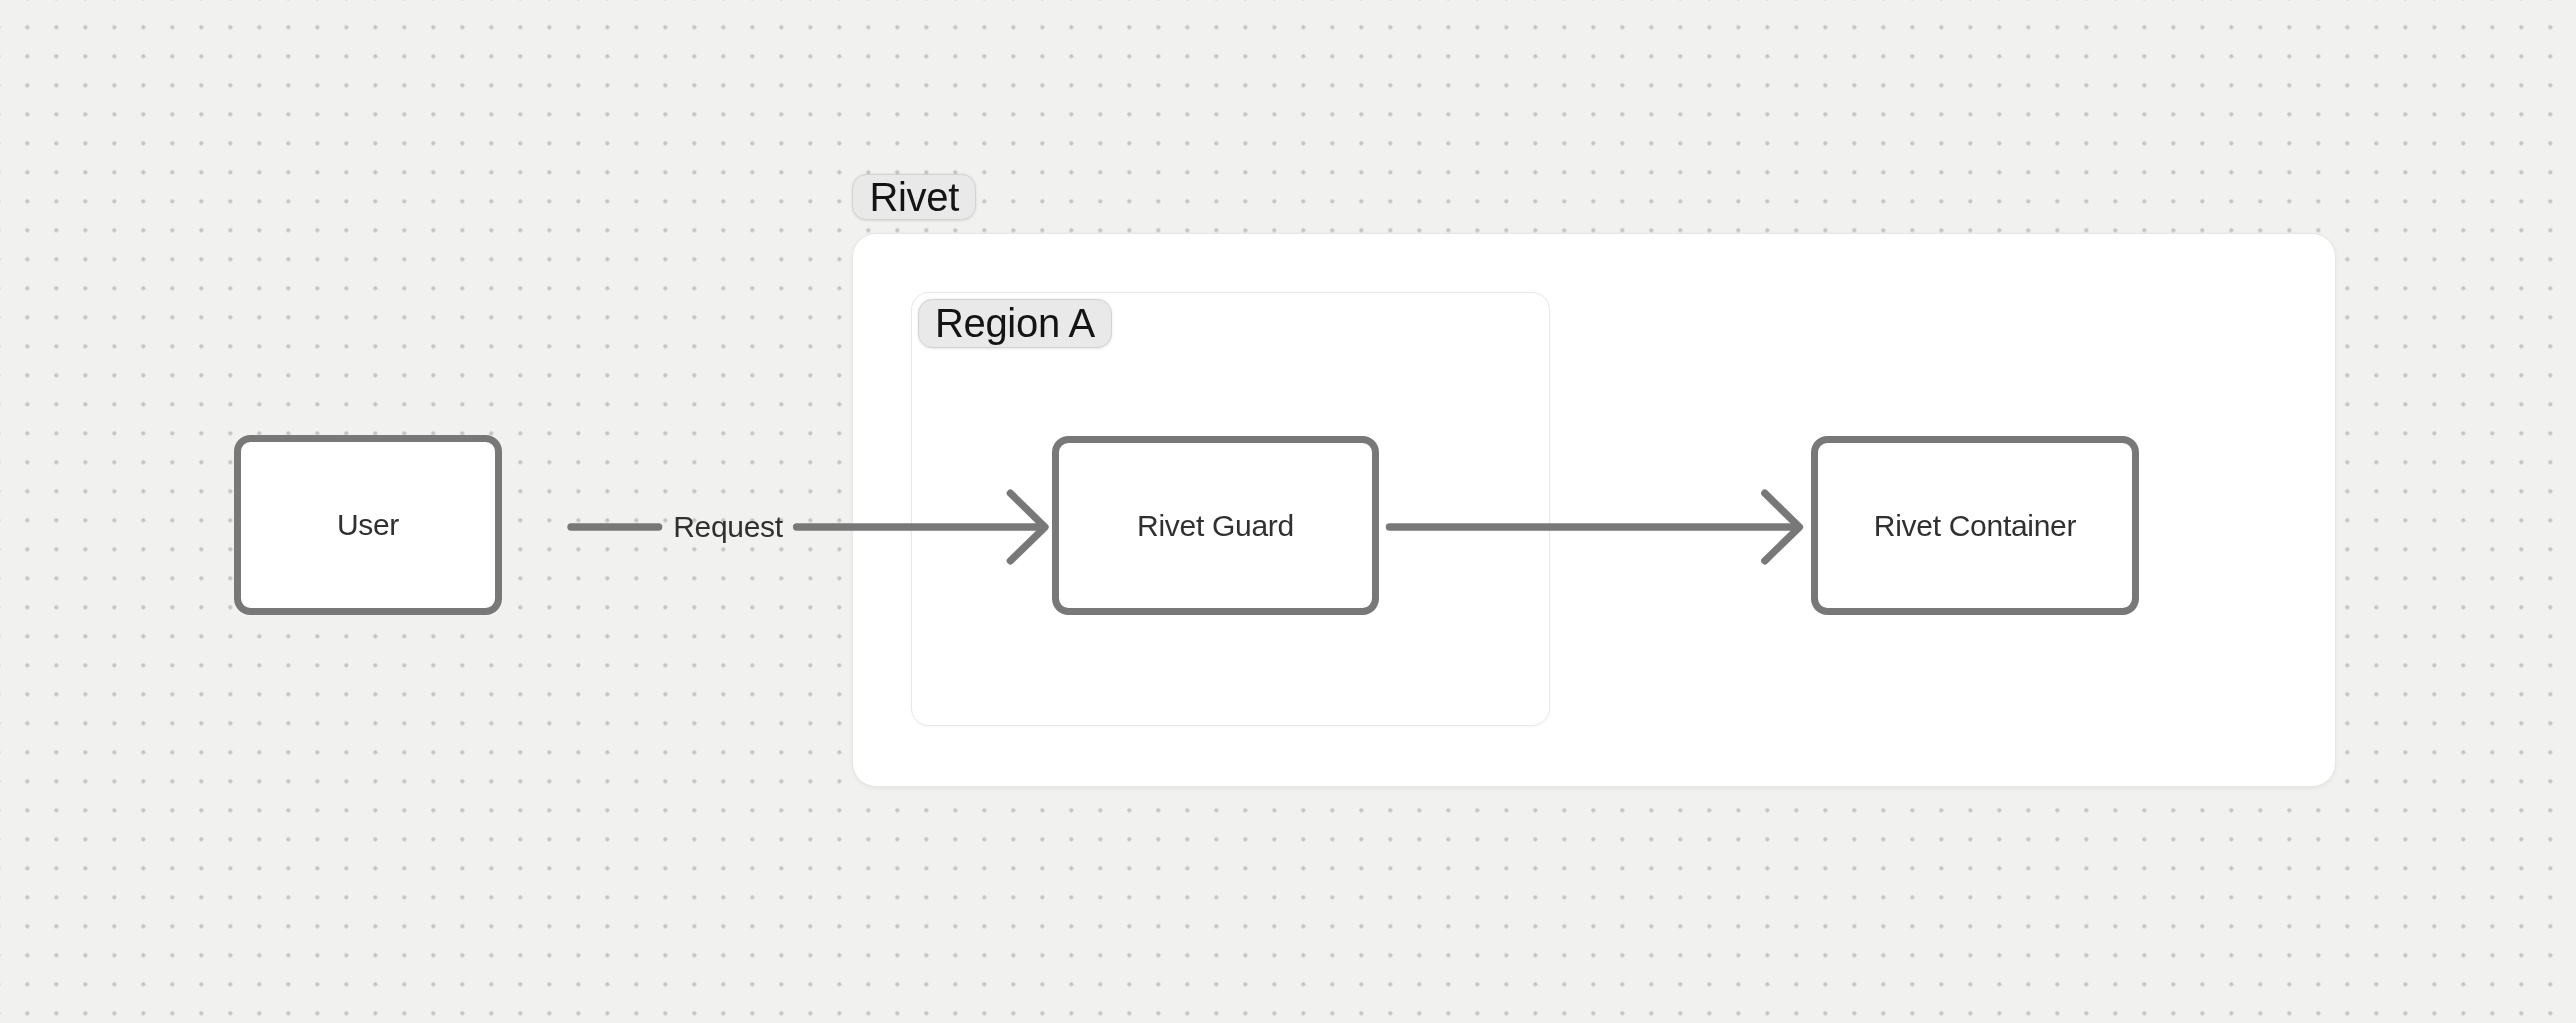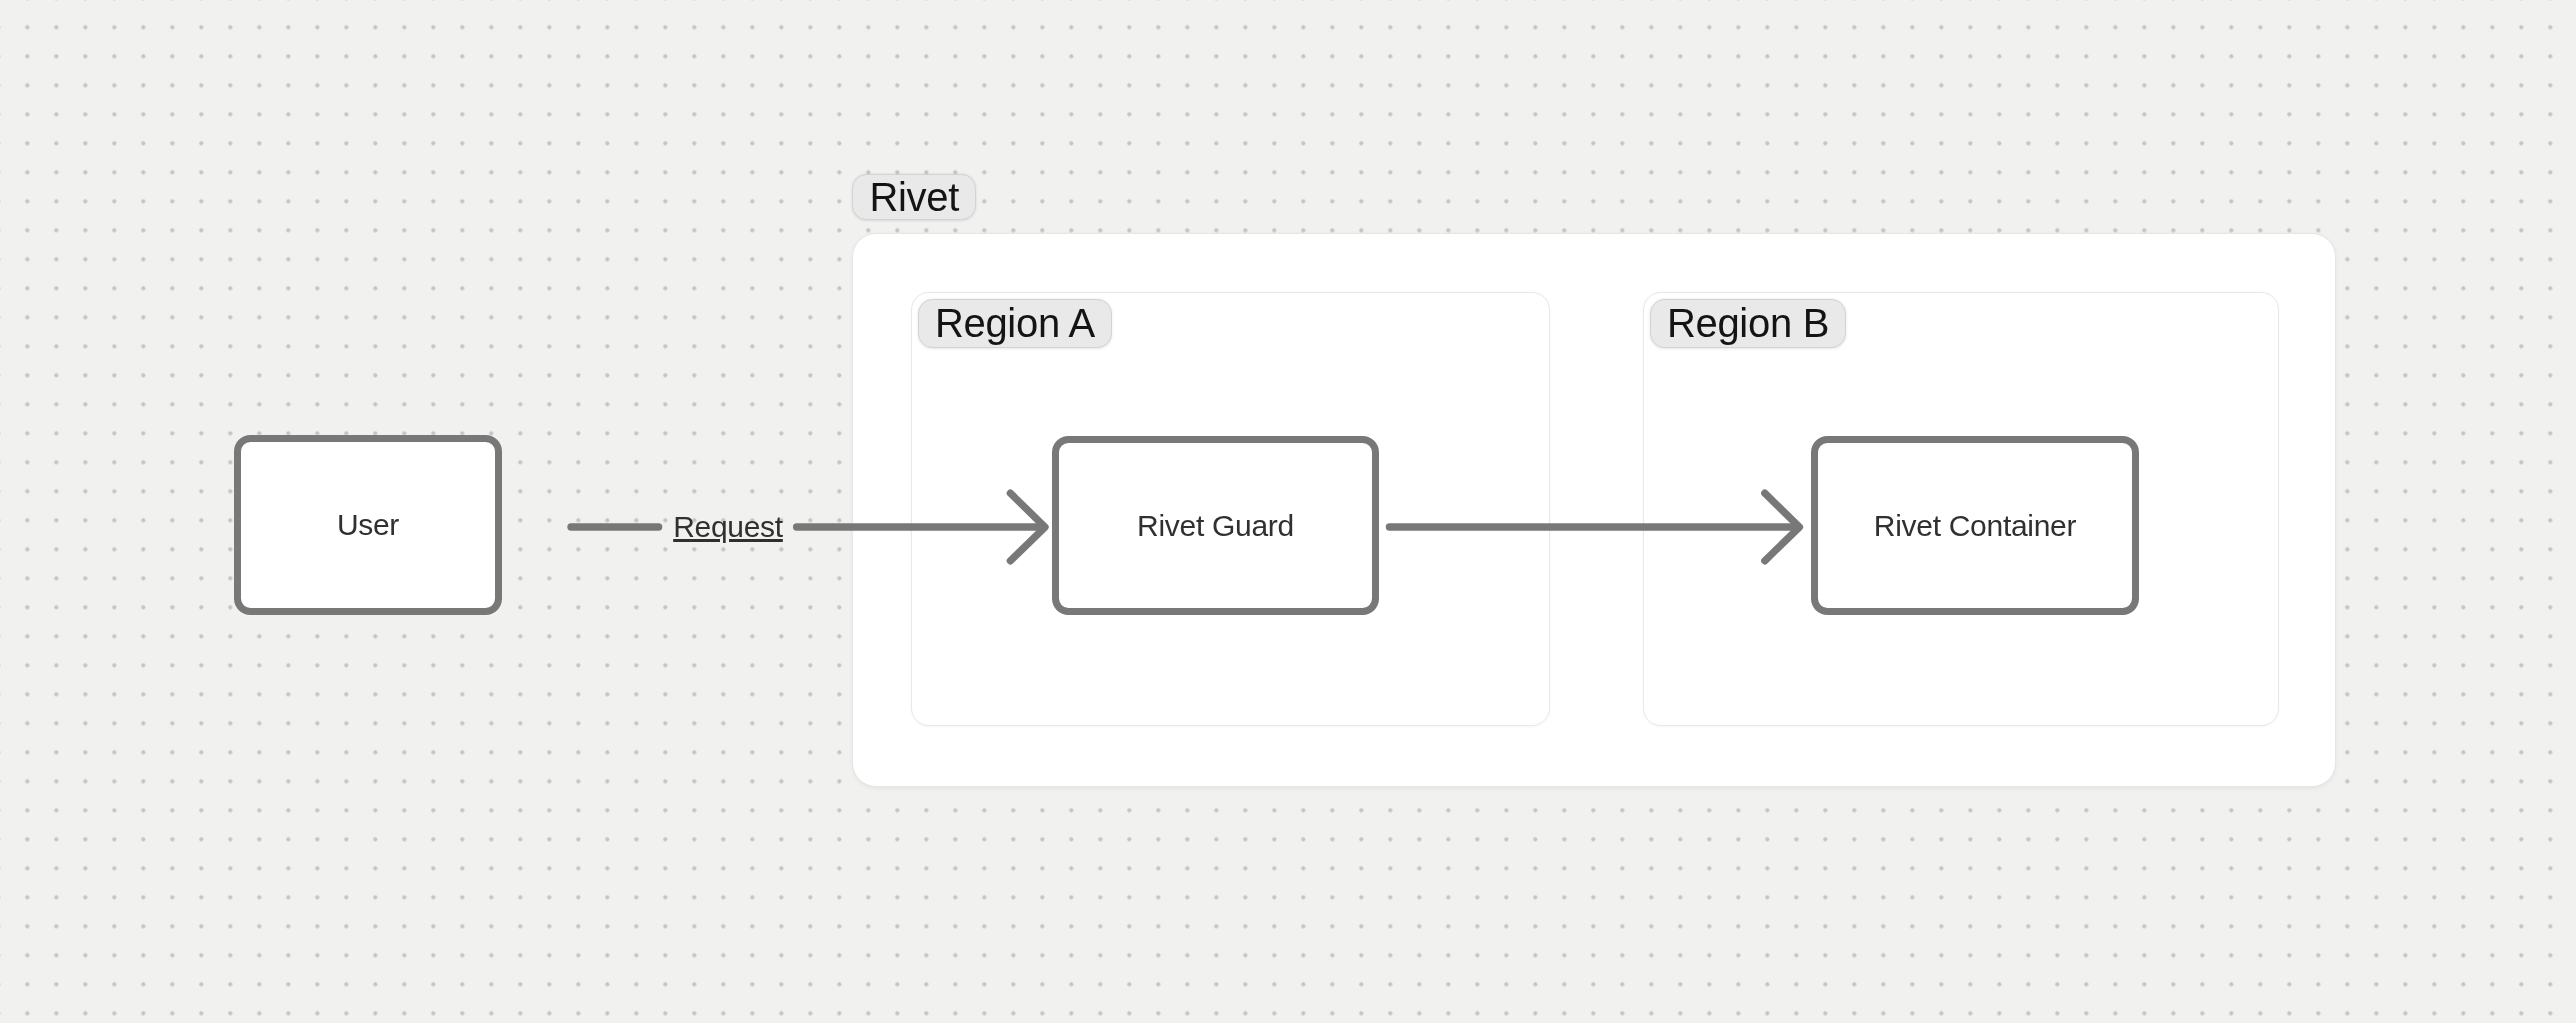--- a/index.html
+++ b/index.html
@@ -122,45 +122,39 @@
   
   .edge-label {
     position: absolute;
     left: 728px;
     top: 527px;
     transform: translate(-50%, -50%);
     font-size: 30px;
     letter-spacing: -0.3px;
     color: var(--c-node_text, #303030);
     white-space: nowrap;
-    text-decoration: underline;
   }
 </style>
 </head>
 <body>
 
 <div class="canvas">
 
   <div class="pill pill-rivet">
     <span>Rivet</span>
   </div>
 
   <div class="group-box"></div>
 
   <div class="region region-a">
     <div class="pill">
       <span>Region A</span>
     </div>
   </div>
 
-  <div class="region region-b">
-    <div class="pill">
-      <span>Region B</span>
-    </div>
-  </div>
 
   <div class="node node-user">
     <span>User</span>
   </div>
 
   <div class="node node-container">
     <span>Rivet Container</span>
   </div>
 
   <div class="node node-guard">

